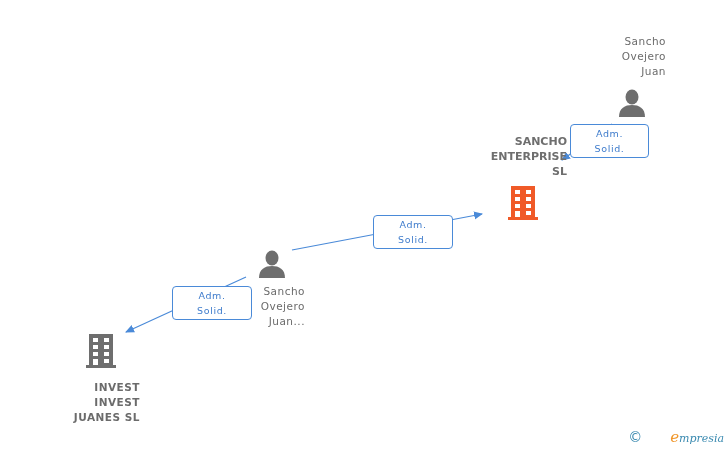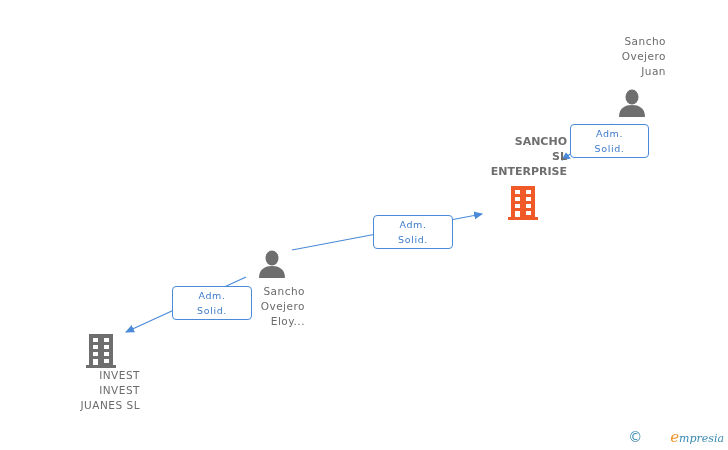--- a/index.html
+++ b/index.html
@@ -53,22 +53,22 @@
   <span>Ovejero</span>
   <span>Juan</span>
 </div>
 <svg class="icon" style="left:617px; top:89px;" width="30" height="28" viewBox="0 0 30 28">
   <ellipse cx="15" cy="8" rx="6.5" ry="7.5" fill="#6e6e6e"></ellipse>
   <path d="M2,28 C2,19 8,16 15,16 C22,16 28,19 28,28 Z" fill="#6e6e6e"></path>
 </svg>
 
 <div class="node-label bold" style="left:477px; top:134px; width:90px;">
   <span>SANCHO</span>
+  <span>ENTERPRISE</span>
   <span>SL</span>
-  <span>ENTERPRISE</span>
 </div>
 <svg class="icon" style="left:507px; top:186px;" width="32" height="34" viewBox="0 0 32 34">
   <rect x="4" y="0" width="24" height="32" fill="#f05a28"></rect>
   <rect x="1" y="31" width="30" height="3" fill="#f05a28"></rect>
   <g fill="#ffffff">
     <rect x="8" y="4" width="5" height="4"></rect>
       <rect x="19" y="4" width="5" height="4"></rect>
     <rect x="8" y="11" width="5" height="4"></rect>
       <rect x="19" y="11" width="5" height="4"></rect>
     <rect x="8" y="18" width="5" height="4"></rect>
@@ -78,38 +78,38 @@
   </g>
 </svg>
 
 <svg class="icon" style="left:257px; top:250px;" width="30" height="28" viewBox="0 0 30 28">
   <ellipse cx="15" cy="8" rx="6.5" ry="7.5" fill="#6e6e6e"></ellipse>
   <path d="M2,28 C2,19 8,16 15,16 C22,16 28,19 28,28 Z" fill="#6e6e6e"></path>
 </svg>
 <div class="node-label" style="left:235px; top:284px; width:70px;">
   <span>Sancho</span>
   <span>Ovejero</span>
-  <span>Eloy...</span>
+  <span>Juan...</span>
 </div>
 
 <svg class="icon" style="left:85px; top:334px;" width="32" height="34" viewBox="0 0 32 34">
   <rect x="4" y="0" width="24" height="32" fill="#6e6e6e"></rect>
   <rect x="1" y="31" width="30" height="3" fill="#6e6e6e"></rect>
   <g fill="#ffffff">
     <rect x="8" y="4" width="5" height="4"></rect>
       <rect x="19" y="4" width="5" height="4"></rect>
     <rect x="8" y="11" width="5" height="4"></rect>
       <rect x="19" y="11" width="5" height="4"></rect>
     <rect x="8" y="18" width="5" height="4"></rect>
       <rect x="19" y="18" width="5" height="4"></rect>
     <rect x="8" y="25" width="5" height="6"></rect>
       <rect x="19" y="25" width="5" height="4"></rect>
   </g>
 </svg>
-<div class="node-label" style="left:60px; top:368px; width:80px;">
+<div class="node-label" style="left:60px; top:380px; width:80px;font-weight:bold;">
   <span>INVEST</span>
   <span>INVEST</span>
   <span>JUANES  SL</span>
 </div>
 
 <div class="badge" style="left:561px; top:124px; width:45px;">
   <span>Adm.</span>
   <span>Solid.</span>
 </div>
 <div class="badge" style="left:364px; top:215px; width:46px;">

